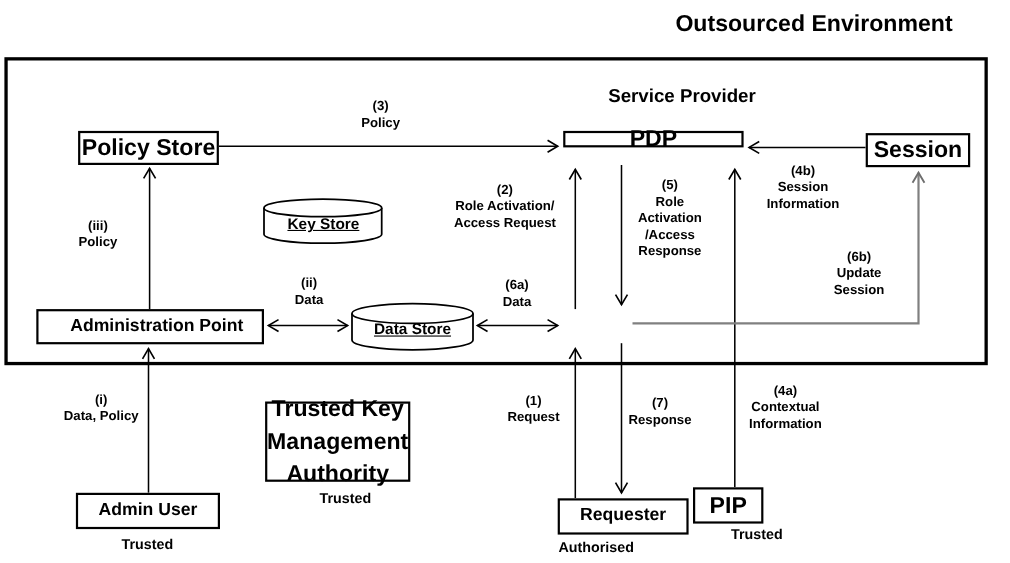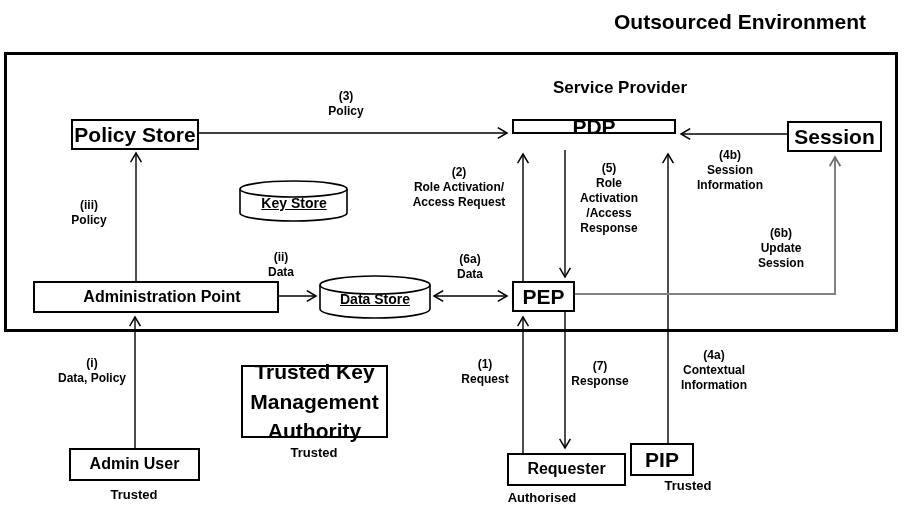--- a/index.html
+++ b/index.html
@@ -29,23 +29,23 @@
 
   .node {
     position: absolute; background: #fff; border: 2px solid #000;
     display: flex; align-items: center; justify-content: center;
     text-align: center; font-size: 21px; line-height: 1.4;
     white-space: pre-line;
   }
   .node-policy-store { left: 71px;  top: 119px; width: 128px; height: 31px; }
   .node-pdp          { left: 512px; top: 119px; width: 164px; height: 15px; }
   .node-session      { left: 787px; top: 121px; width: 95px;  height: 31px; }
-  .node-admin-point  { left: 33px;  top: 281px; width: 246px; height: 32px; font-size: 16px; padding-left: 12px; }
+  .node-admin-point  { left: 33px;  top: 281px; width: 207px; height: 32px; font-size: 16px; padding-left: 12px; }
   .node-pep          { left: 512px; top: 281px; width: 63px;  height: 31px; }
-  .node-tkma         { left: 241px; top: 365px; width: 147px; height: 73px; }
+  .node-tkma         { left: 241px; top: 365px; width: 132px; height: 73px; }
   .node-admin-user   { left: 69px;  top: 448px; width: 131px; height: 33px; font-size: 16px; }
   .node-requester    { left: 483px; top: 453px; width: 119px; height: 33px; font-size: 16px; margin-left: 24px; }
   .node-pip          { left: 630px; top: 443px; width: 64px;  height: 33px; }
 
   .cyl-label {
     position: absolute; transform: translateX(-50%);
     font-size: 14px; text-align: center; white-space: nowrap; text-decoration: underline;
   }
   .cyl-label-keystore  { left: 294px; top: 195px; }
   .cyl-label-datastore { left: 375px; top: 291px; }
@@ -129,21 +129,20 @@
     <g>
       <path d="M 320 285 L 320 309 A 55 9 0 0 0 430 309 L 430 285" fill="#ffffff" stroke="#000" stroke-width="1.6"></path>
       <ellipse cx="375" cy="285" rx="55" ry="9" fill="#ffffff" stroke="#000" stroke-width="1.6"></ellipse>
     </g>
   </svg>
 
   <div class="node node-policy-store">Policy Store</div>
   <div class="node node-pdp">PDP</div>
   <div class="node node-session">Session</div>
   <div class="node node-admin-point">Administration Point</div>
-  <div class="node node-pep">PEP</div>
   <div class="node node-tkma">Trusted Key
 Management
 Authority</div>
   <div class="node node-admin-user">Admin User</div>
   <div class="node node-requester">Requester</div>
   <div class="node node-pip">PIP</div>
 
   <div class="cyl-label cyl-label-keystore">Key Store</div>
   <div class="cyl-label cyl-label-datastore">Data Store</div>
 

